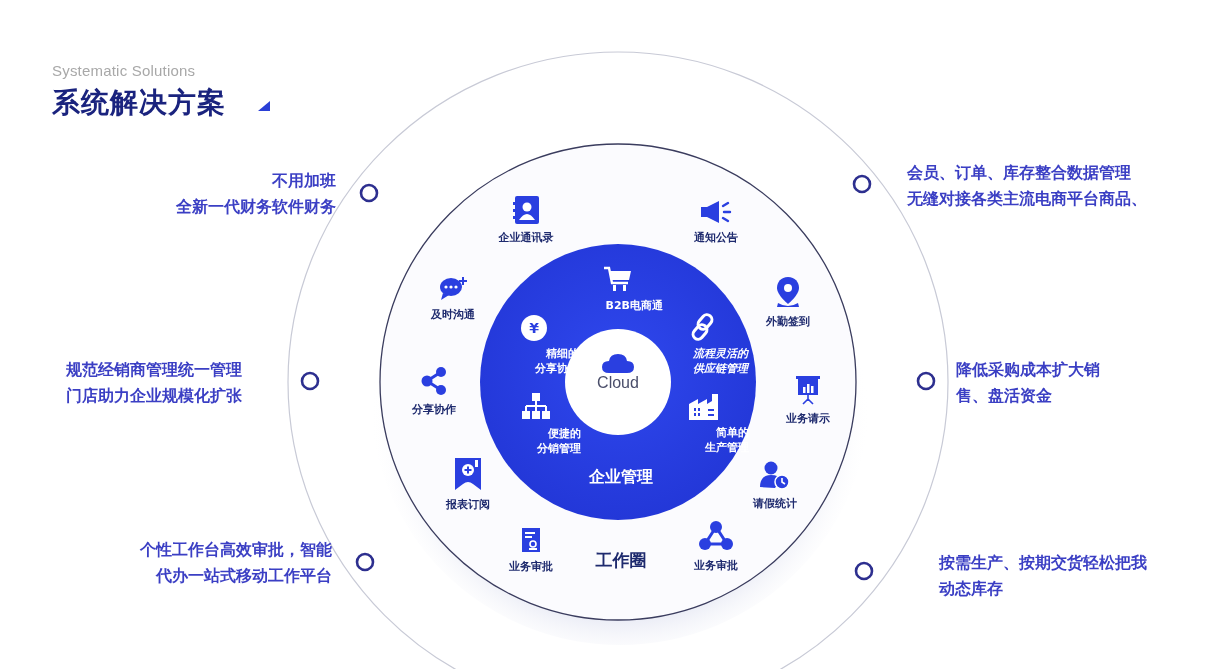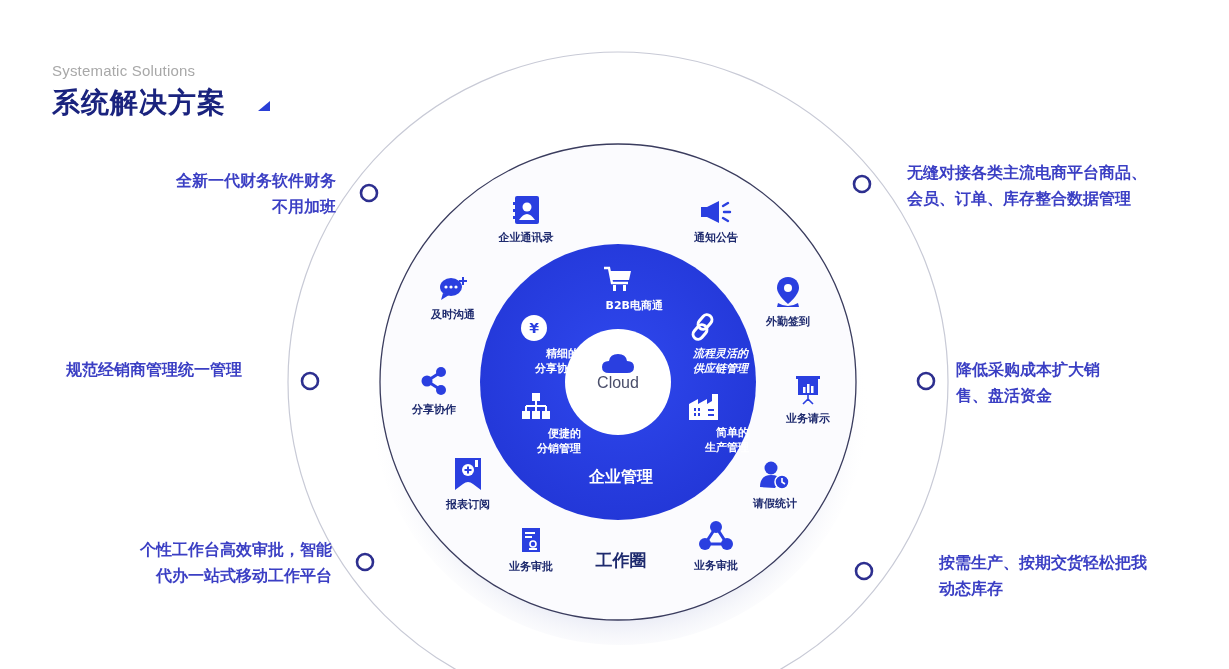--- a/index.html
+++ b/index.html
@@ -50,33 +50,34 @@
     <circle cx="926" cy="381" r="8"></circle>
     <circle cx="864" cy="571" r="8"></circle>
   </g>
 </svg>
 
 <div class="abs subtitle">Systematic Solutions</div>
 <div class="abs title">系统解决方案</div>
 <div class="abs title-mark"></div>
 
 <div class="abs feat right-align" style="right:893px;top:168px;">
+  <div>不用加班</div>
   <div>全新一代财务软件财务</div>
-  <div>不用加班</div>
 </div>
 <div class="abs feat" style="left:66px;top:357px;font-family:Liberation Serif, serif;">
   <div>规范经销商管理统一管理</div>
+  <div>门店助力企业规模化扩张</div>
 </div>
 <div class="abs feat right-align" style="right:897px;top:537px;">
   <div>个性工作台高效审批，智能</div>
   <div>代办一站式移动工作平台</div>
 </div>
 <div class="abs feat" style="left:907px;top:160px;">
+  <div>会员、订单、库存整合数据管理</div>
   <div>无缝对接各类主流电商平台商品、</div>
-  <div>会员、订单、库存整合数据管理</div>
 </div>
 <div class="abs feat" style="left:956px;top:357px;">
   <div>降低采购成本扩大销</div>
   <div>售、盘活资金</div>
 </div>
 <div class="abs feat" style="left:904px;top:550px;margin-left:35px;">
   <div>按需生产、按期交货轻松把我</div>
   <div>动态库存</div>
 </div>
 

